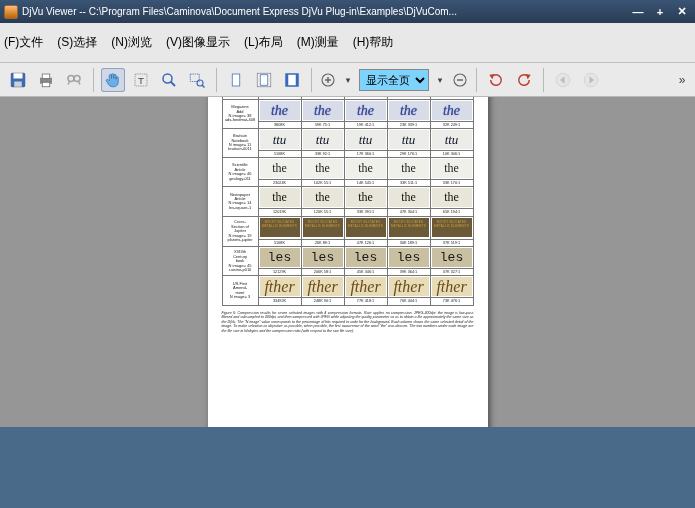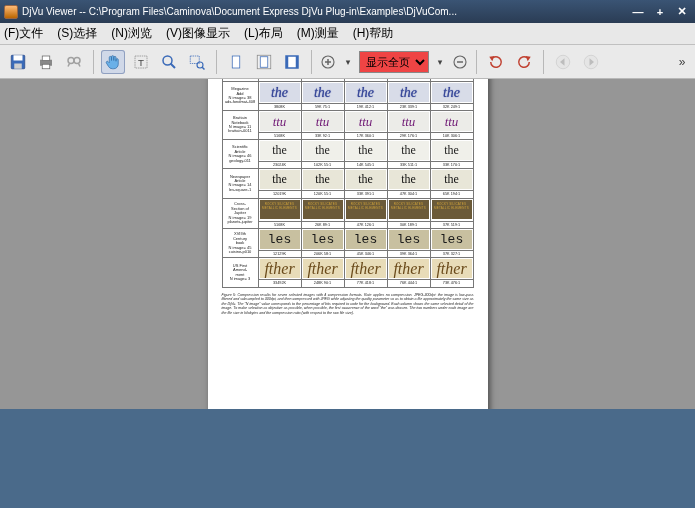--- a/index.html
+++ b/index.html
@@ -1,37 +1,37 @@
 <!DOCTYPE html>
 <html><head>
 <meta charset="utf-8">
 <style>
 *{box-sizing:border-box;margin:0;padding:0;font-family:"Microsoft YaHei",Tahoma,sans-serif}
 body{width:695px;height:508px;background:#4a6a8a;overflow:hidden;font-size:11px}
 .titlebar{height:23px;background:linear-gradient(#3a5474,#2a3c54);color:#fff;display:flex;align-items:center;padding:0 4px;gap:4px}
 .titlebar .app-icon{width:14px;height:14px;background:linear-gradient(#fb7,#b60);border:1px solid #964;border-radius:2px}
 .titlebar .title{flex:1;font-size:10px;white-space:nowrap;overflow:hidden}
 .titlebar .win-btn{width:18px;height:15px;color:#fff;display:flex;align-items:center;justify-content:center;font-weight:bold;cursor:pointer}
-.menubar{height:22px;background:#e8e8e8;border-bottom:1px solid #c0c0c0;display:flex;align-items:center;padding:0 4px;gap:14px;font-size:12px}
+.menubar{height:40px;background:#e8e8e8;border-bottom:1px solid #c0c0c0;display:flex;align-items:center;padding:0 4px;gap:14px;font-size:12px}
 .menubar span{cursor:pointer}
 .toolbar{height:34px;background:#eaeaea;border-bottom:1px solid #b8b8b8;display:flex;align-items:center;padding:0 6px;gap:4px}
 .tb-btn{width:24px;height:24px;display:flex;align-items:center;justify-content:center;cursor:pointer;border-radius:3px}
 .tb-btn svg{width:18px;height:18px}
 .sep{width:1px;height:24px;background:#b8b8b8;margin:0 3px}
-.zoom-select{height:22px;border:1px solid #888;background:#ef4444;font-size:11px;padding:0 2px}
+.zoom-select{height:22px;border:1px solid #888;background:#7dd3fc;font-size:11px;padding:0 2px}
 .chev{width:14px;height:20px;display:flex;align-items:center;justify-content:center;font-size:9px;color:#444;cursor:pointer}
 .content{height:330px;background:#969696;display:flex;align-items:center;justify-content:center;padding:8px 0;overflow:auto}
 .page{width:280px;height:396px;background:#fff;box-shadow:2px 2px 6px rgba(0,0,0,.5);padding:18px 14px 8px;font-size:4.2px;color:#222;font-family:'Times New Roman',serif;position:relative}
 .comp-table{width:100%;border-collapse:collapse}
 .comp-table th,.comp-table td{border:1px solid #777;padding:1px;text-align:center;vertical-align:middle;line-height:1.1}
 .comp-table th{font-weight:normal;height:16px}
 .rowlabel{width:42px;font-size:4px}
 .swatch{width:40px;height:19px;display:inline-block;font-family:serif;line-height:19px;font-size:14px;font-style:italic}
 .sw-the-blue{color:#3a4a9a;background:#d8dce8;text-shadow:0 0 1px #3a4a9a}
-.sw-ttu{font-family:cursive;font-size:13px;color:#701a75;background:#ecece8}
+.sw-ttu{font-family:cursive;font-size:13px;color:#0f172a;background:#ecece8}
 .sw-the-serif{font-style:normal;font-family:Georgia,serif;font-size:12px;color:#222;background:#f0f0ea}
 .sw-the-news{font-style:normal;font-family:Georgia,serif;font-size:12px;color:#111;background:#e8e6d8}
 .sw-rocky{font-size:3px;font-style:normal;color:#cfa23a;background:#6b5a38;line-height:4px;padding:2px 1px;font-family:sans-serif;letter-spacing:0.2px;height:19px;overflow:hidden}
 .sw-les{font-style:normal;font-family:Liberation Mono, monospace;font-size:13px;color:#1a1a1a;background:#c8c0a0}
 .sw-fther{font-family:cursive;font-size:16px;color:#6a4a1a;background:#e8dcb8}
 .numrow td{font-size:3.8px;height:7px}
 .caption{margin-top:5px;font-size:3.6px;line-height:1.25;text-align:justify;font-style:italic}
 .pagenum{position:absolute;bottom:4px;left:0;right:0;text-align:center;font-size:4px}
 </style>
 </head>

